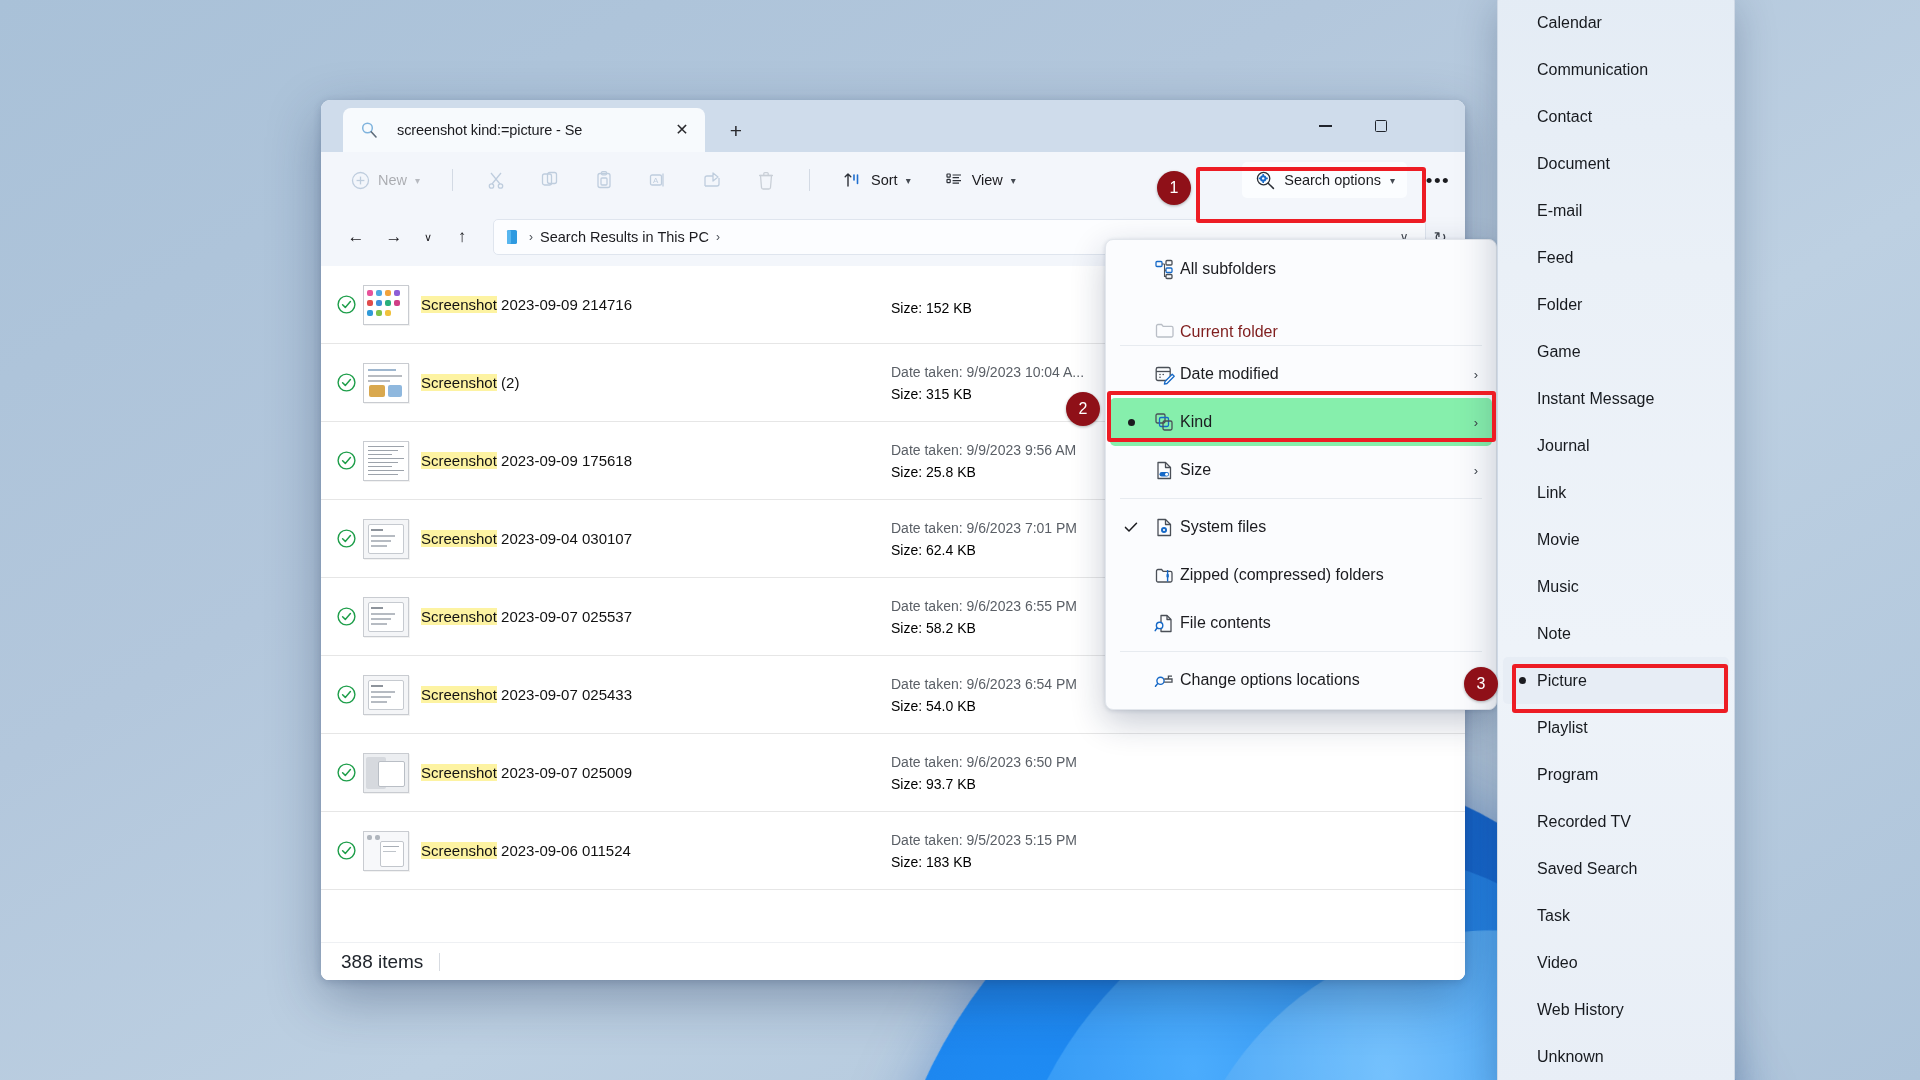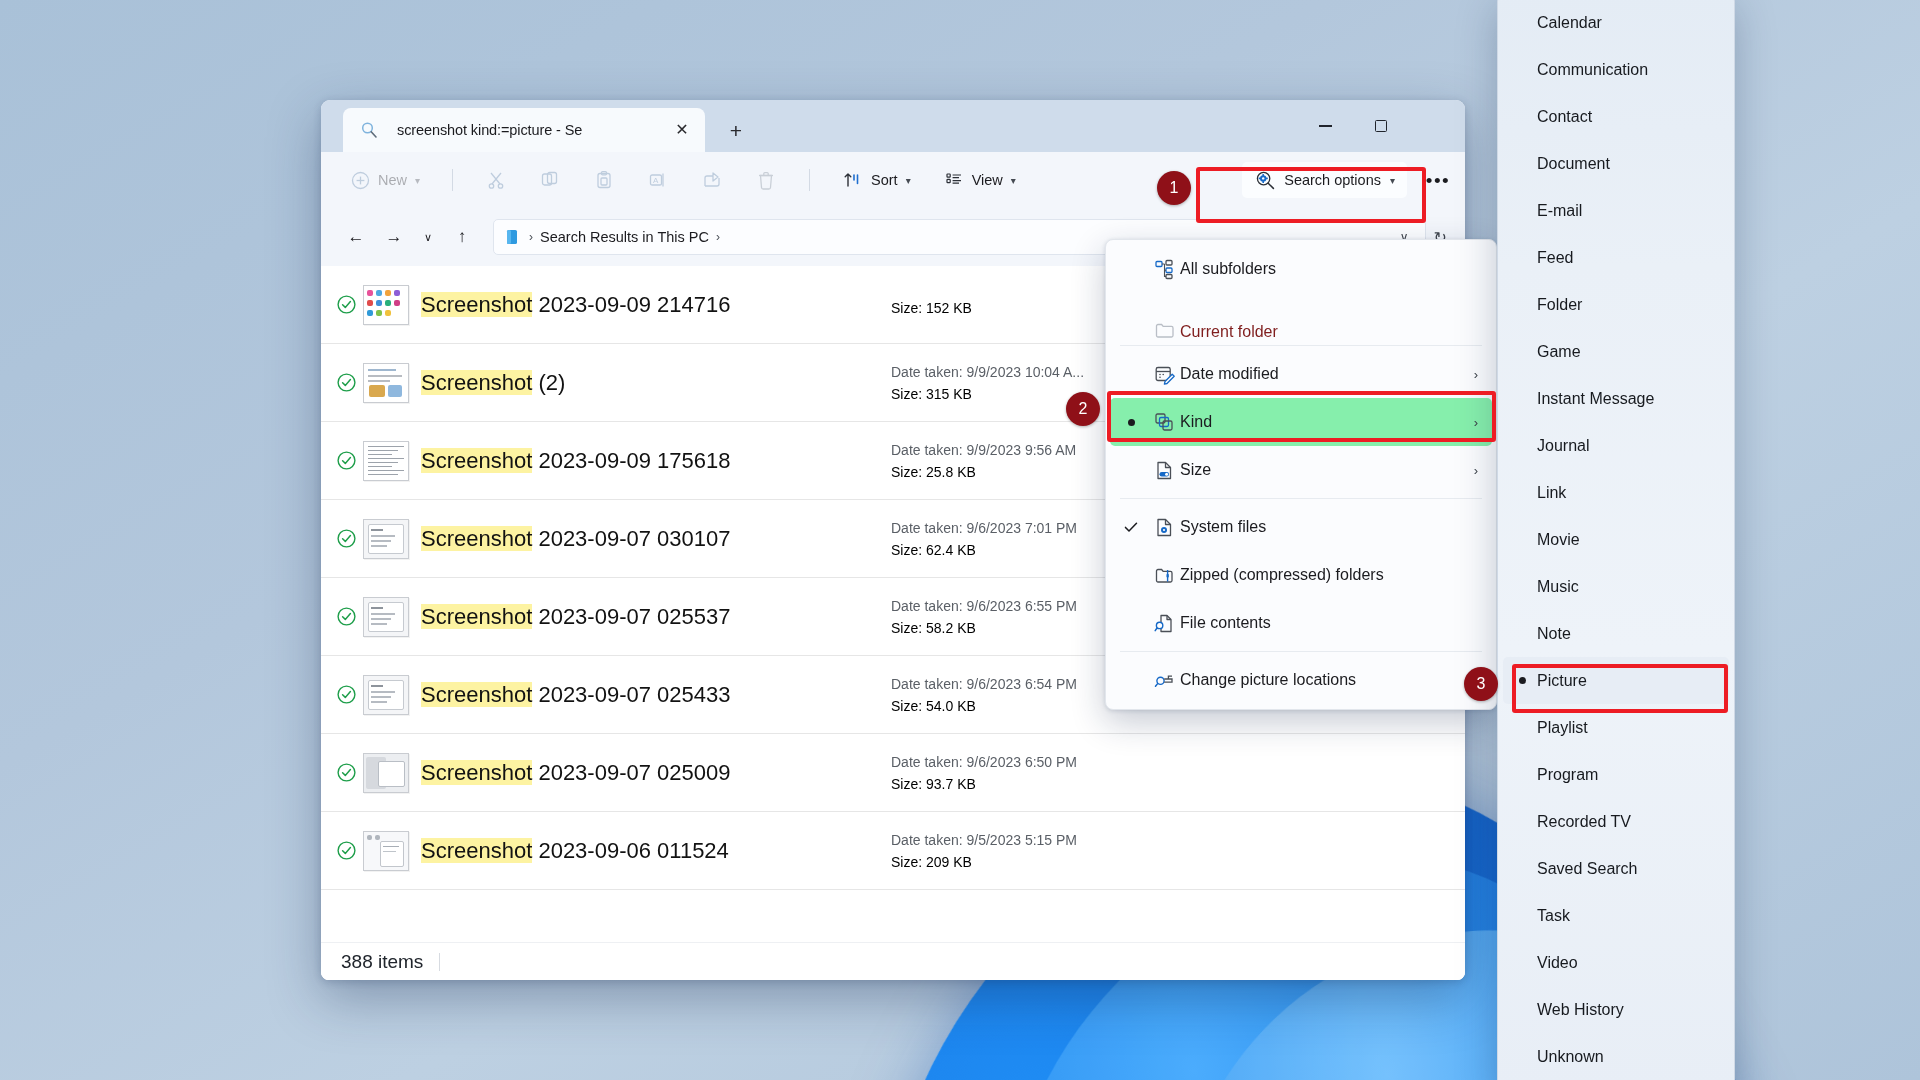--- a/index.html
+++ b/index.html
@@ -220,21 +220,21 @@
     width: 46px; height: 40px;
     flex: none;
     margin-right: 12px;
     border: 1px solid #c9ccd1;
     background: #fafafa;
     display: flex; align-items: center; justify-content: center;
     overflow: hidden;
     box-shadow: 1px 1px 0 rgba(0,0,0,.05);
   }
   .fname {
-    font-size: 22px;
+    font-size: 15px;
     color: #121212;
     white-space: nowrap;
     flex: none;
     width: 470px;
   }
   .hl { background: #fdf3a2; }
   .fmeta {
     display: flex; flex-direction: column; gap: 6px;
     font-size: 14px; color: #5a5f66;
     white-space: nowrap;
@@ -604,21 +604,21 @@
             </div>
             <div class="thumb">
               <div class="tmini" style="background:#f4f5f7">
                 <span class="tdot" style="left:4px;top:4px;width:36px;height:30px;background:#fff;border:1px solid #c6cad0"></span>
                 <span class="tline" style="left:7px;top:9px;width:12px;height:2px;background:#8e949c"></span>
                 <span class="tline" style="left:7px;top:15px;width:24px;height:2px;background:#b6bbc2"></span>
                 <span class="tline" style="left:7px;top:20px;width:20px;height:2px;background:#b6bbc2"></span>
                 <span class="tline" style="left:7px;top:25px;width:16px;height:2px;background:#b6bbc2"></span>
               </div>
             </div>
-            <div class="fname"><span class="hl">Screenshot</span><span> 2023-09-07 030107</span></div>
+            <div class="fname"><span class="hl">Screenshot</span><span> 2023-09-04 030107</span></div>
             <div class="fmeta">
               <span>Date taken: 9/6/2023 7:01 PM</span>
               <span class="line2">Size: 62.4 KB</span>
             </div>
           </div>
           <div class="frow">
             <div class="check">
               <svg width="21" height="21" viewBox="0 0 21 21">
                 <circle cx="10.5" cy="10.5" r="8.4" fill="none" stroke="#1e9e4a" stroke-width="1.4"></circle>
                 <path d="M6.6 10.8 L9.3 13.4 L14.4 7.6" fill="none" stroke="#1e9e4a" stroke-width="1.5" stroke-linecap="round" stroke-linejoin="round"></path>
@@ -692,21 +692,21 @@
                 <span class="tdot" style="left:3px;top:3px;width:5px;height:5px;background:#b0b6bd"></span>
                 <span class="tdot" style="left:11px;top:3px;width:5px;height:5px;background:#b0b6bd"></span>
                 <span class="tdot" style="left:16px;top:9px;width:24px;height:26px;background:#fff;border:1px solid #c2c6cc"></span>
                 <span class="tline" style="left:19px;top:14px;width:16px;height:1.5px;background:#a8aeb6"></span>
                 <span class="tline" style="left:19px;top:19px;width:13px;height:1.5px;background:#bfc4ca"></span>
               </div>
             </div>
             <div class="fname"><span class="hl">Screenshot</span><span> 2023-09-06 011524</span></div>
             <div class="fmeta">
               <span>Date taken: 9/5/2023 5:15 PM</span>
-              <span class="line2">Size: 209 KB</span>
+              <span class="line2">Size: 183 KB</span>
             </div>
           </div>
         </div>
       <div class="statusbar">
         <span>388 items</span>
         <span class="status-sep"></span>
       </div>
     </div>
   </div>
 
@@ -825,21 +825,21 @@
       <div class="mi">
         <div class="mi-mark"></div>
         <div class="mi-ico">
           <svg width="21" height="21" viewBox="0 0 21 21">
             <circle cx="6.5" cy="10.8" r="3.6" fill="none" stroke="#1669c7" stroke-width="1.4"></circle>
             <line x1="3.6" y1="13.6" x2="1.5" y2="16.3" stroke="#1669c7" stroke-width="1.5" stroke-linecap="round"></line>
             <path d="M10.2 9 h7.8 v3.2 h-7.8" fill="none" stroke="#4a4f57" stroke-width="1.3"></path>
             <path d="M14.4 9 V6.2 h3.6" fill="none" stroke="#4a4f57" stroke-width="1.3"></path>
           </svg>
         </div>
-        <div class="mi-label">Change picture locations</div>
+        <div class="mi-label">Change options locations</div>
         <div class="mi-arrow"></div>
       </div>
     </div>
 
   <div id="kindmenu">
       <div class="ki">
         <div class="ki-mark"></div>
         <div>Calendar</div>
       </div>
       <div class="ki">

